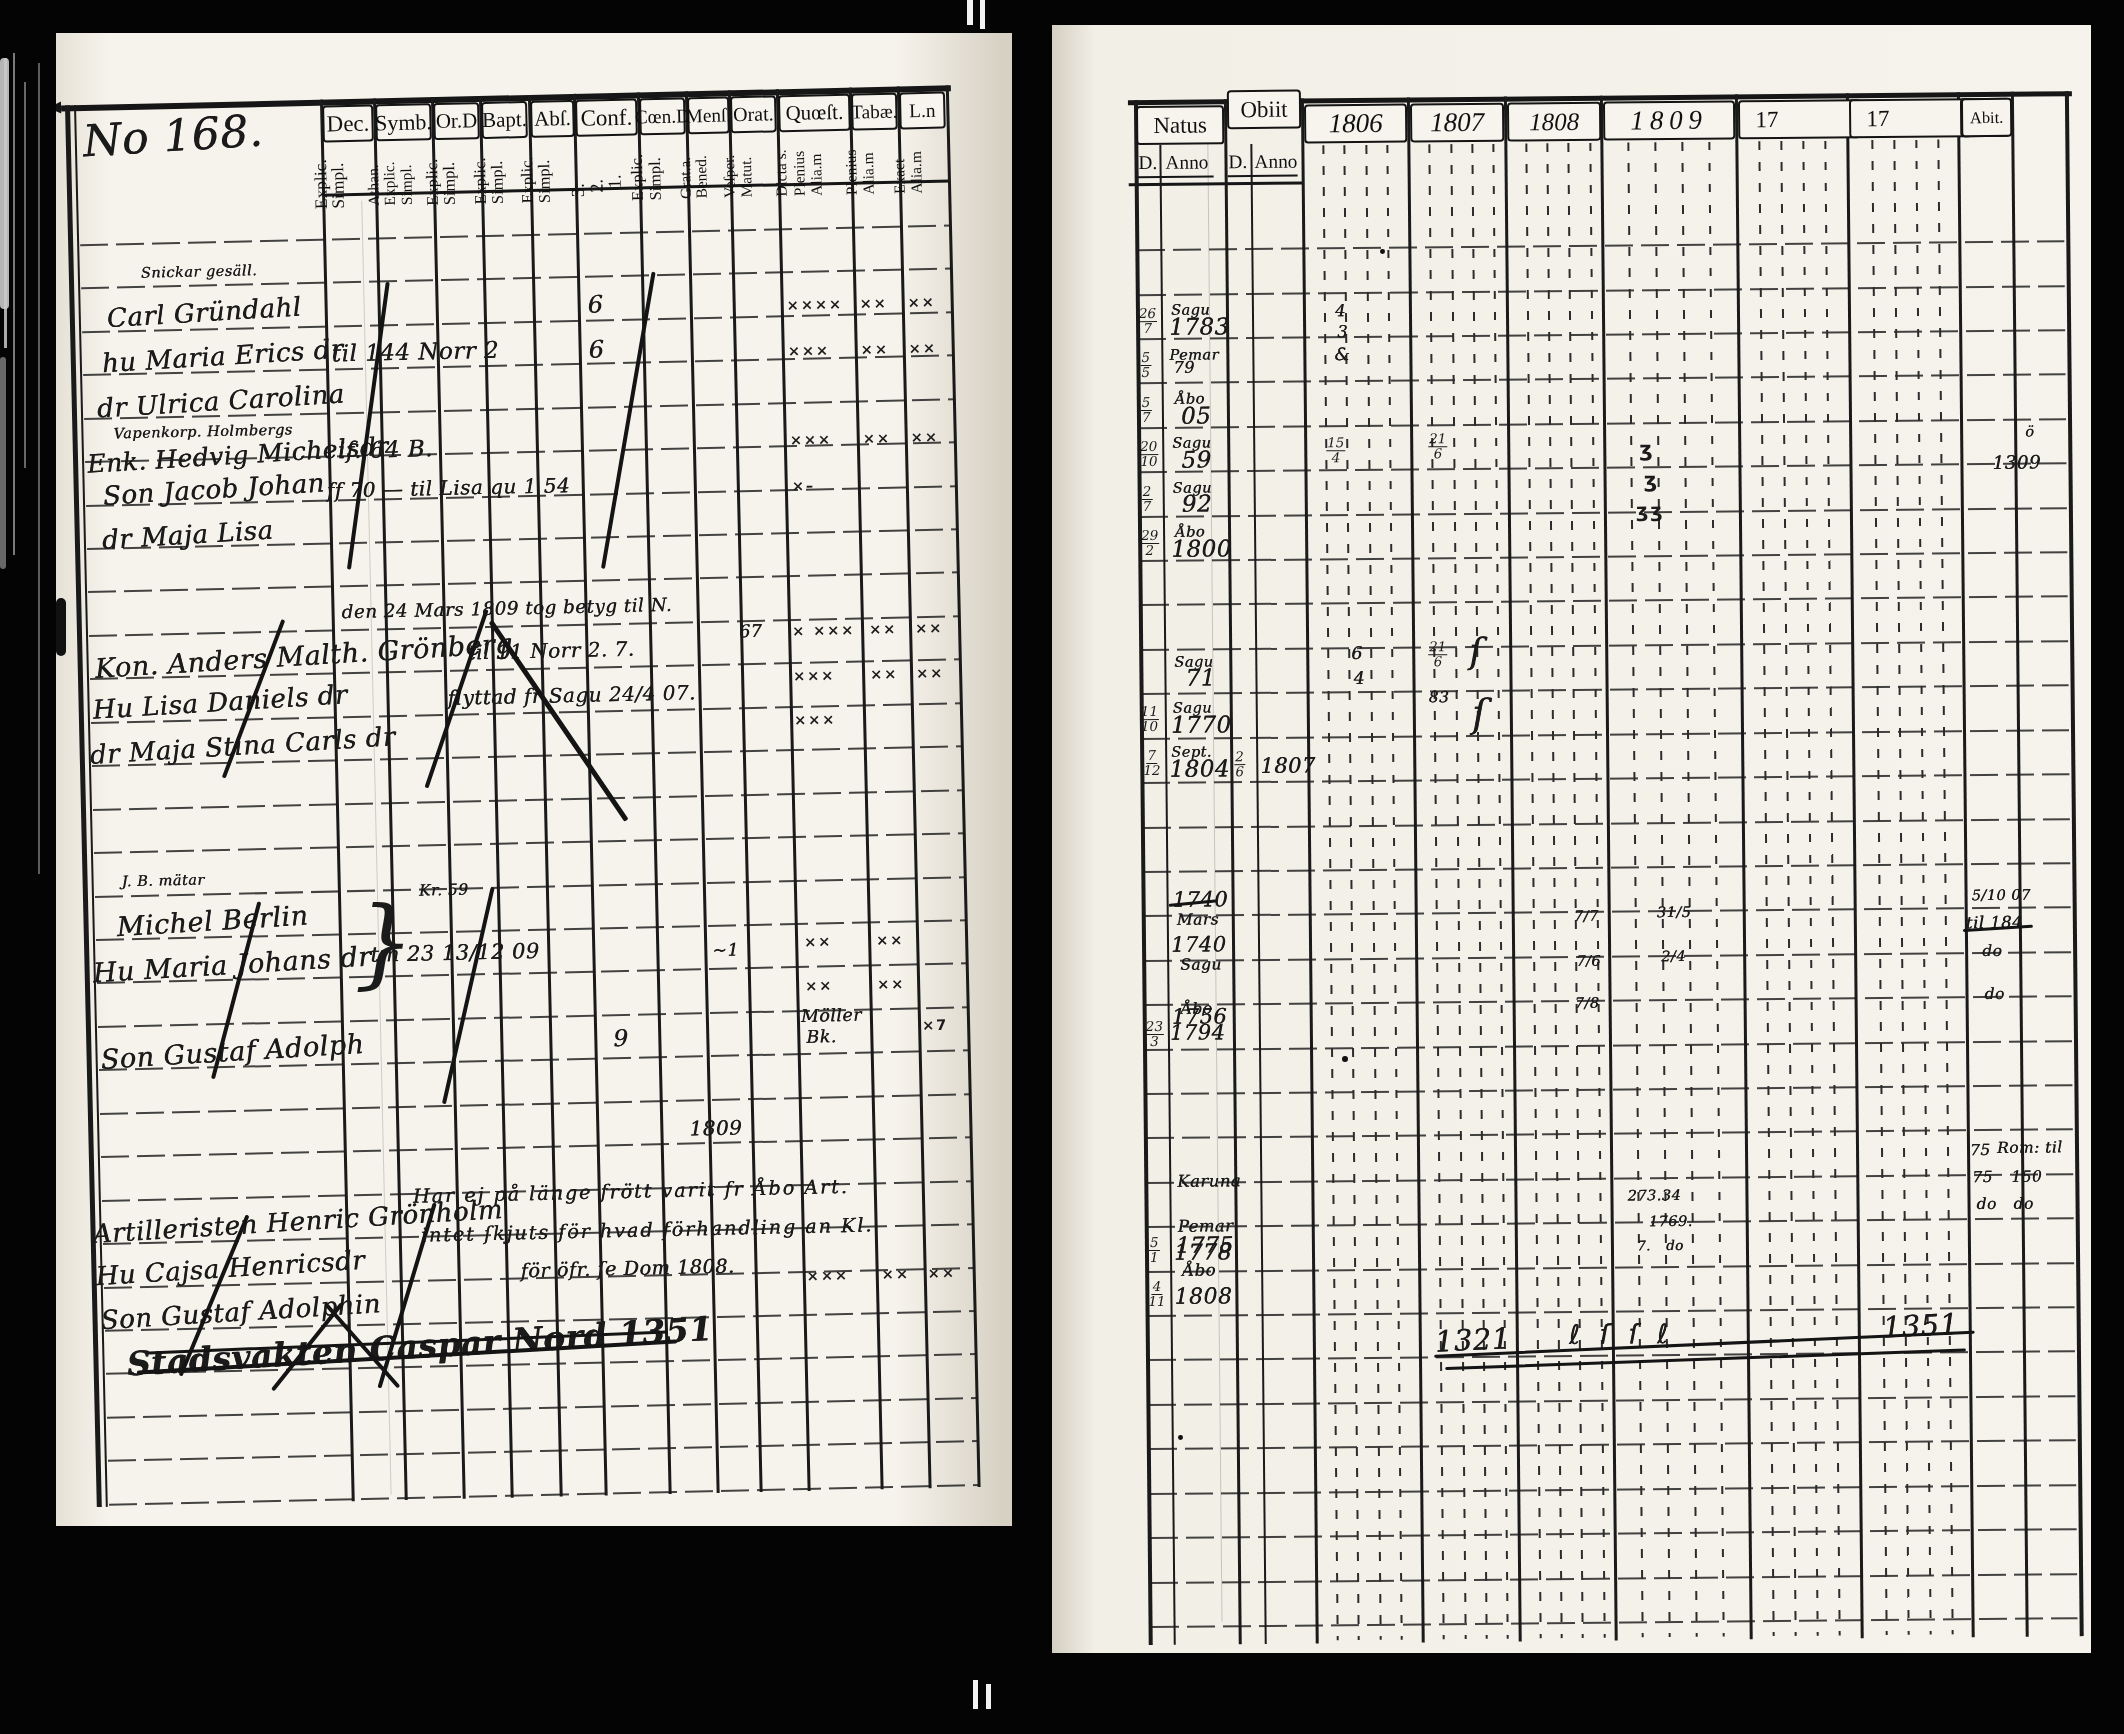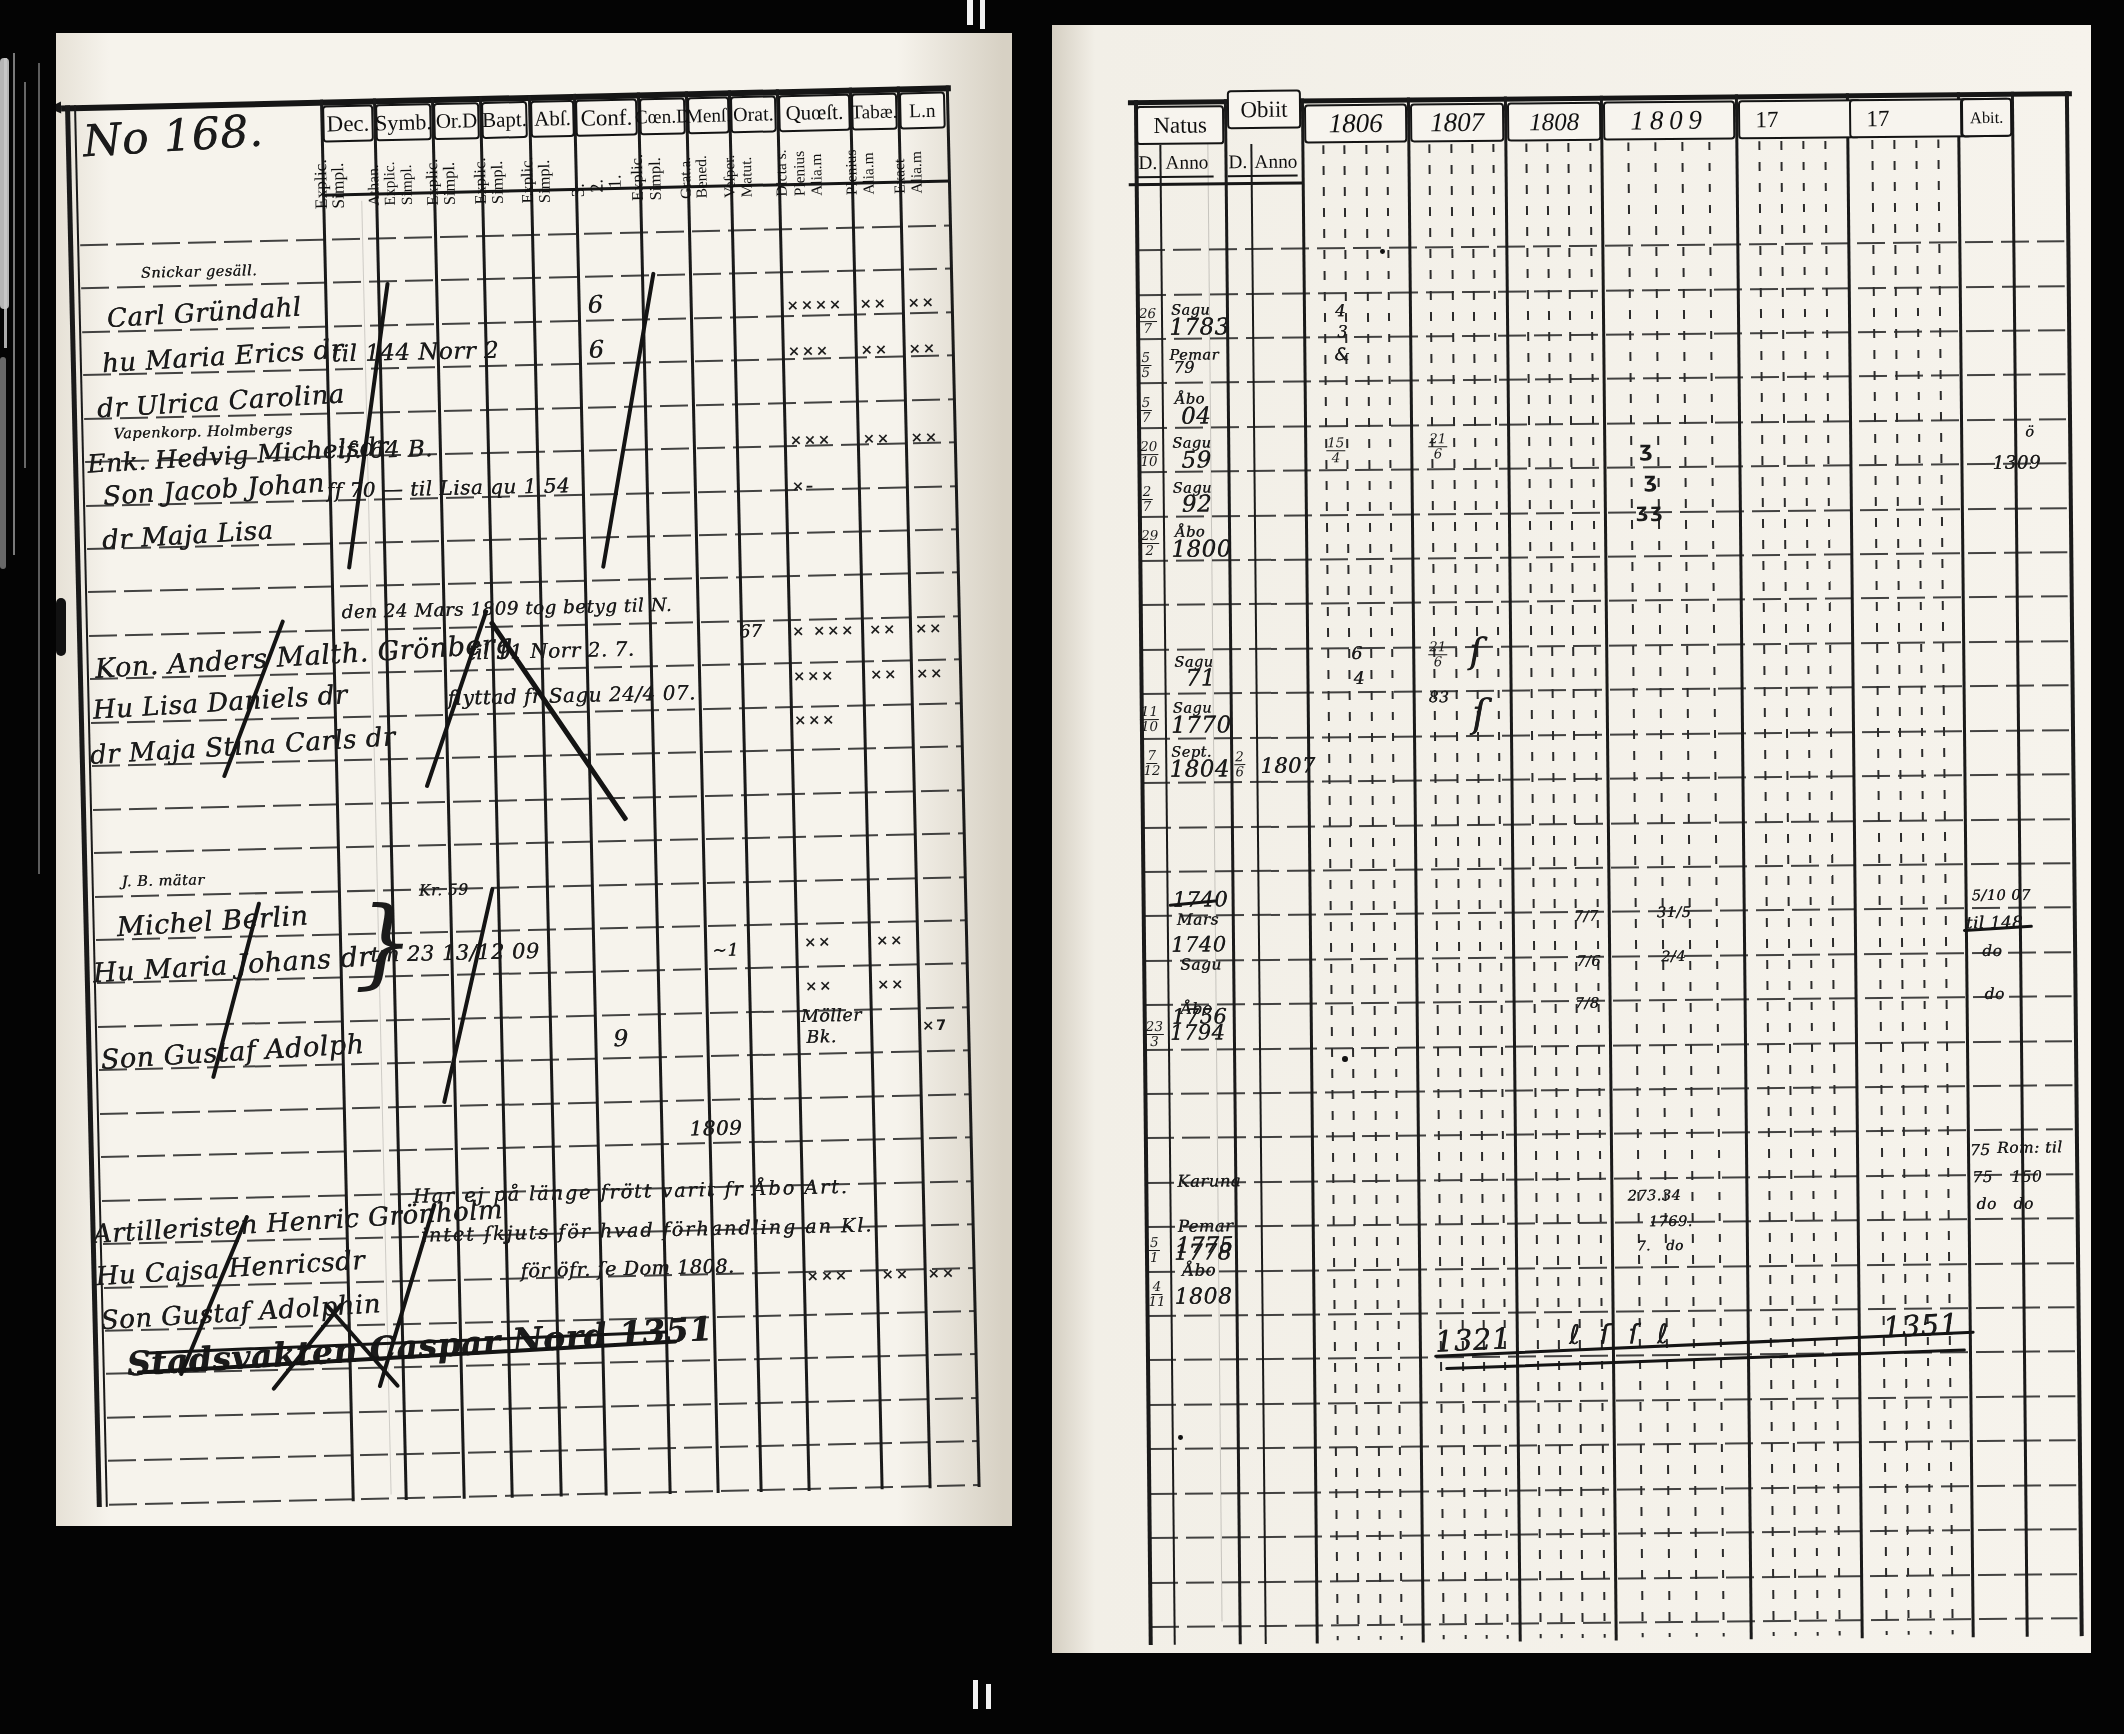--- a/index.html
+++ b/index.html
@@ -388,21 +388,21 @@
           <span>5</span>
           <span>5</span>
         </div>
       <div class="hw" style="left:122px;top:319px;font-size:14.5px">Pemar</div>
       <div class="hw" style="left:126px;top:331px;font-size:16px">79</div>
       <div class="frac" style="left:93px;top:367px;font-size:13.5px">
           <span>5</span>
           <span>7</span>
         </div>
       <div class="hw" style="left:127px;top:363px;font-size:14.5px">Åbo</div>
-      <div class="hw" style="left:133px;top:376px;font-size:23px">04</div>
+      <div class="hw" style="left:133px;top:376px;font-size:23px">05</div>
       <div class="frac" style="left:91px;top:411px;font-size:13.5px">
           <span>20</span>
           <span>10</span>
         </div>
       <div class="hw" style="left:124px;top:407px;font-size:14.5px">Sagu</div>
       <div class="hw" style="left:133px;top:420px;font-size:23px">59</div>
       <div class="frac" style="left:93px;top:456px;font-size:13.5px">
           <span>2</span>
           <span>7</span>
         </div>
@@ -470,21 +470,21 @@
           <span>23</span>
           <span>3</span>
         </div>
       <div class="hw" style="left:116px;top:994px;font-size:21px">1794</div>
       <div class="hw" style="left:521px;top:884px;font-size:14.5px">7/7</div>
       <div class="hw" style="left:523px;top:929px;font-size:14.5px">7/6</div>
       <div class="hw" style="left:521px;top:971px;font-size:14.5px">7/8</div>
       <div class="hw" style="left:604px;top:881px;font-size:14.5px">31/5</div>
       <div class="hw" style="left:608px;top:925px;font-size:14.5px">2/4</div>
       <div class="hw" style="left:919px;top:867px;font-size:14.5px">5/10 07</div>
-      <div class="hw" style="left:913px;top:894px;font-size:16.4px">til 148</div>
+      <div class="hw" style="left:913px;top:894px;font-size:16.4px">til 184</div>
       <div class="hw" style="left:929px;top:923px;font-size:15.4px">do</div>
       <div class="hw" style="left:931px;top:966px;font-size:15.4px">do</div>
 
       <div class="hw" style="left:122px;top:1145px;font-size:16.4px">Karuna</div>
       <div class="hw" style="left:120px;top:1206px;font-size:22px">1775</div>
       <div class="frac" style="left:93px;top:1207px;font-size:13.5px">
           <span>5</span>
           <span>1</span>
         </div>
       <div class="hw" style="left:122px;top:1190px;font-size:16.4px">Pemar</div>

